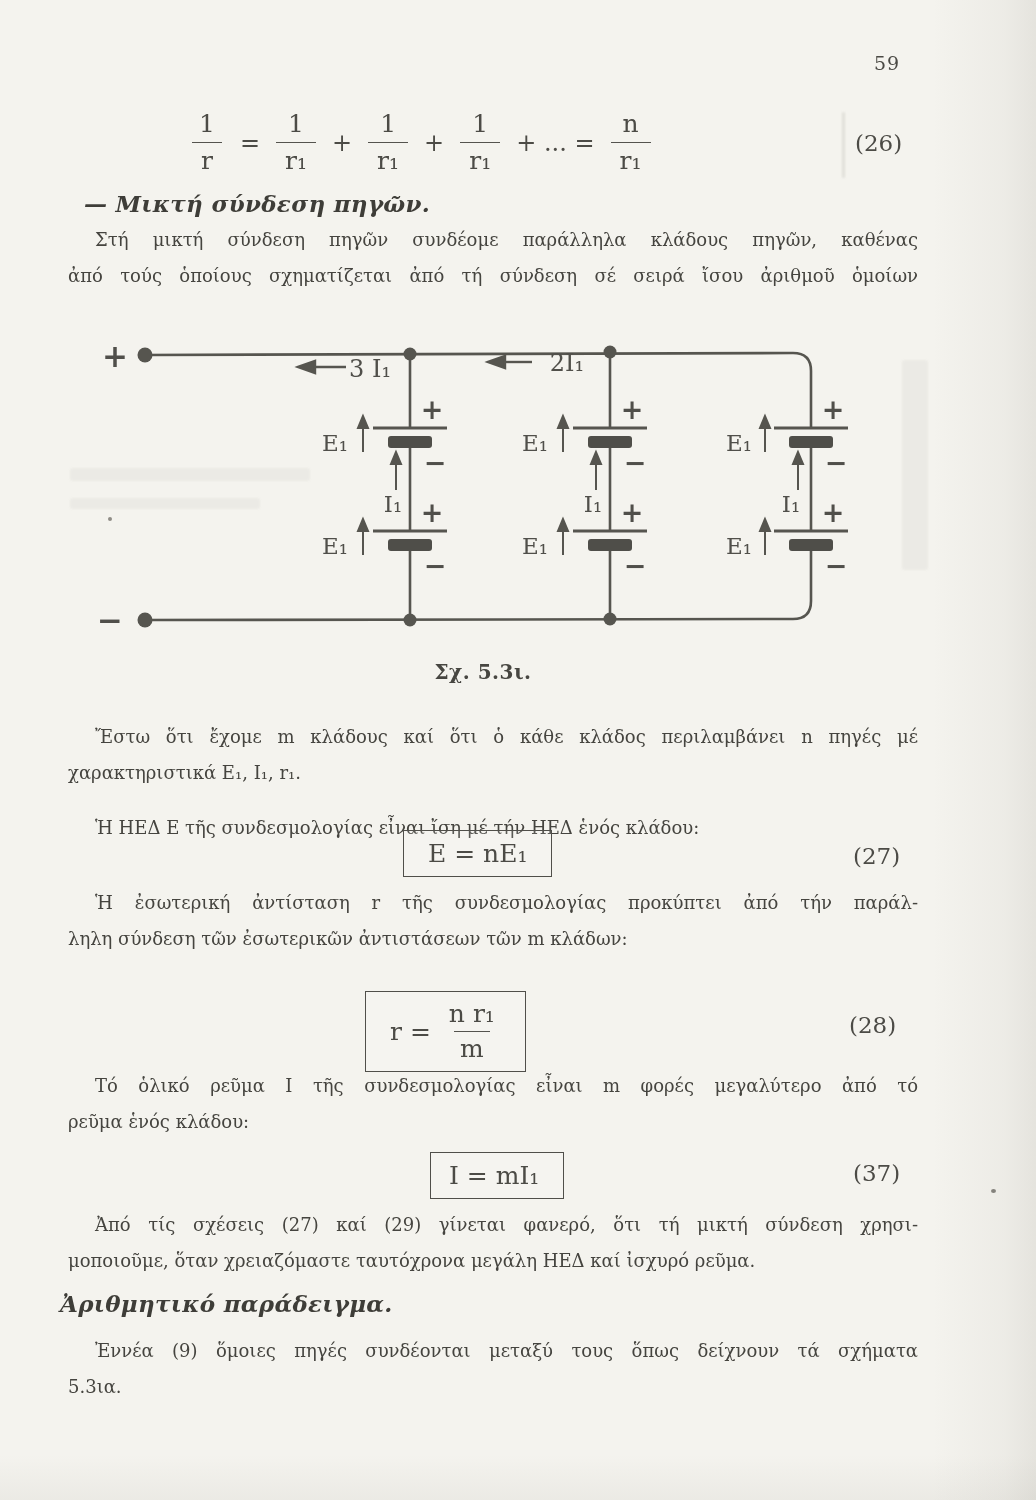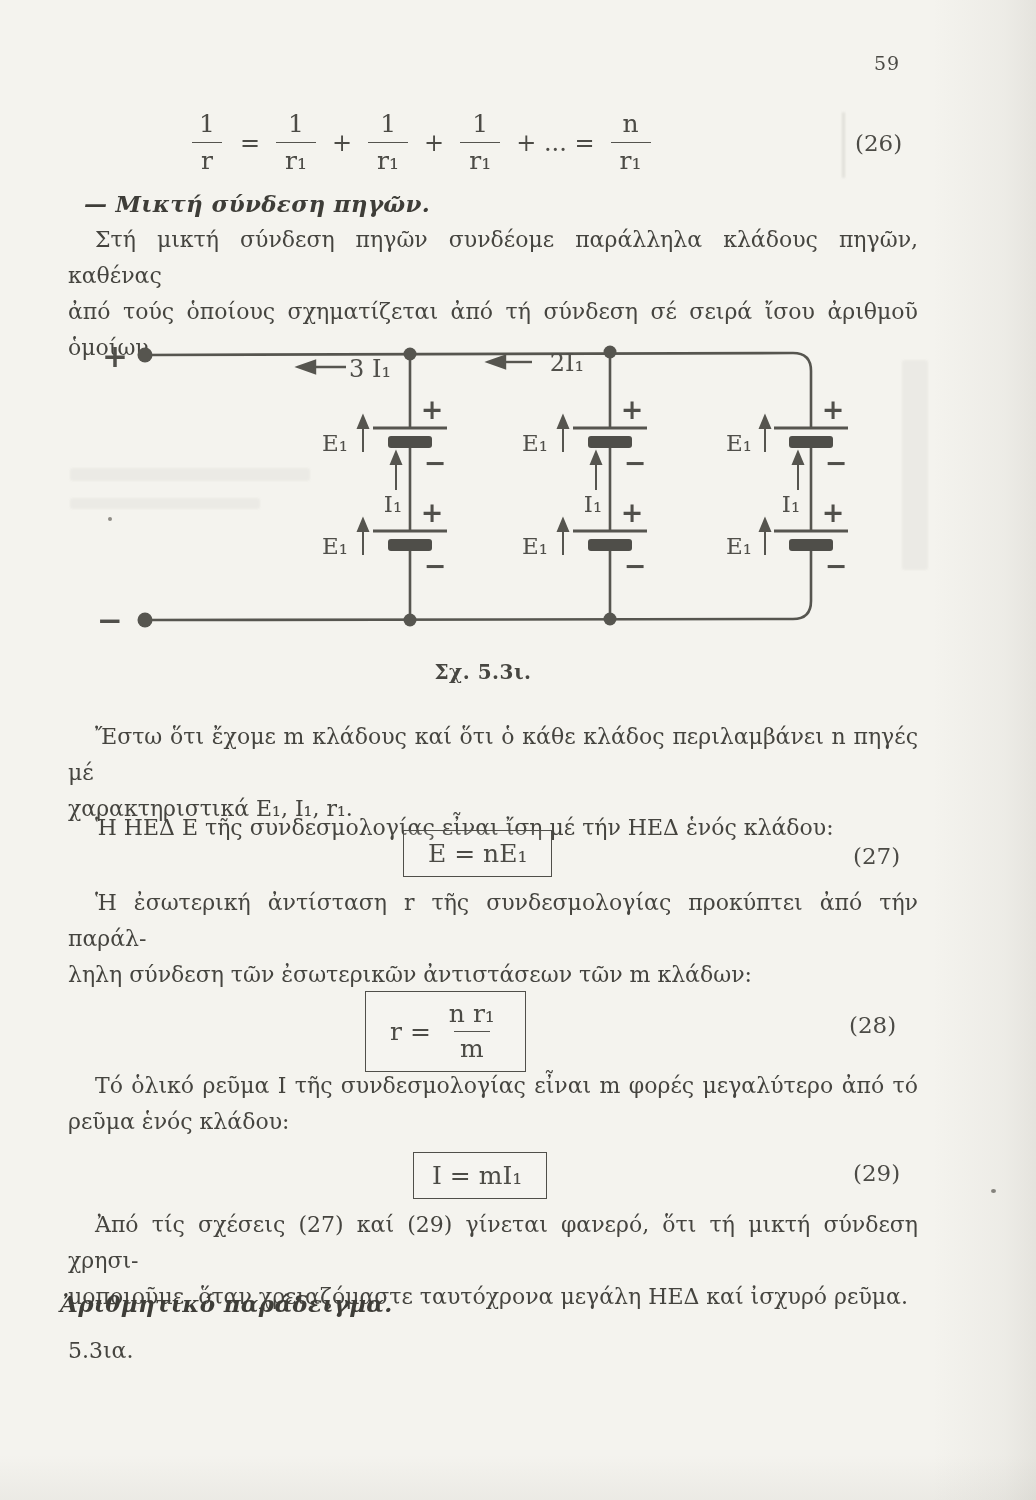--- a/index.html
+++ b/index.html
@@ -24,21 +24,21 @@
   .op{font-size:24px;color:#4c4b46;}
   .eqnum{font-size:23px;color:#4c4b46;}
   .formula-box{
     display:inline-flex;align-items:center;gap:12px;
     border:1.7px solid #504f4a;
     padding:8px 24px;font-size:25px;color:#4c4b46;background:rgba(255,255,255,0.12);
   }
   .formula-box .frac .num{padding:0 6px 3px;}
   .formula-box .frac .den{padding:3px 6px 0;}
   
-  .para{width:850px;font-size:22px;line-height:36px;color:#45443f;}
+  .para{width:850px;font-size:18px;line-height:36px;color:#45443f;}
   .tline{text-align:justify;text-align-last:justify;white-space:normal;}
   .tline-last{text-align:left;}
   .indent{text-indent:27px;}
   .h-run{font-size:23px;font-weight:bold;font-style:italic;color:#3e3d38;letter-spacing:0.3px;}
   .caption{font-size:20px;font-weight:bold;color:#474641;letter-spacing:0.5px;text-align:center;}
   
   .fig-label{font-size:23px;fill:#504f4a;}
   .fig-sign{font-size:27px;font-weight:bold;fill:#504f4a;}
   .fig-term{font-size:31px;font-weight:bold;fill:#504f4a;}
   .fig-cur{font-size:24px;fill:#504f4a;}
@@ -218,33 +218,34 @@
       <span class="den">m</span>
     </span>
   </div>
   <div class="abs eqnum" style="left:849px;top:1012px;">(28)</div>
 
   <div class="abs para" style="left:68px;top:1068px;">
     <div class="tline indent">Τό ὁλικό ρεῦμα I τῆς συνδεσμολογίας εἶναι m φορές μεγαλύτερο ἀπό τό</div>
     <div class="tline-last">ρεῦμα ἑνός κλάδου:</div>
   </div>
 
-  <div class="abs formula-box" style="left:413px;top:1152px;padding-left:18px;">
+  <div class="abs formula-box" style="left:430px;top:1152px;padding-left:18px;">
     <span>I = mI₁</span>
   </div>
-  <div class="abs eqnum" style="left:853px;top:1160px;">(29)</div>
+  <div class="abs eqnum" style="left:853px;top:1160px;">(37)</div>
 
   <div class="abs para" style="left:68px;top:1207px;">
     <div class="tline indent">Ἀπό τίς σχέσεις (27) καί (29) γίνεται φανερό, ὅτι τή μικτή σύνδεση χρησι-</div>
     <div class="tline-last">μοποιοῦμε, ὅταν χρειαζόμαστε ταυτόχρονα μεγάλη ΗΕΔ καί ἰσχυρό ρεῦμα.</div>
   </div>
 
   <div class="abs h-run" style="left:60px;top:1290px;">Ἀριθμητικό παράδειγμα.</div>
 
   <div class="abs para" style="left:68px;top:1333px;">
+    <div class="tline indent">Ἐννέα (9) ὅμοιες πηγές συνδέονται μεταξύ τους ὅπως δείχνουν τά σχήματα</div>
     <div class="tline-last">5.3ια.</div>
   </div>
 
   <div class="speck" style="left:108px;top:517px;width:4px;height:4px;background:#8f8d86;"></div>
   <div class="speck" style="left:991px;top:1189px;width:5px;height:4px;background:#84827c;"></div>
   <div class="smudge" style="left:902px;top:360px;width:26px;height:210px;"></div>
   <div class="smudge" style="left:842px;top:112px;width:3px;height:66px;background:rgba(125,122,112,0.16);"></div>
   <div class="smudge" style="left:70px;top:468px;width:240px;height:13px;"></div>
   <div class="smudge" style="left:70px;top:498px;width:190px;height:11px;"></div>
 

